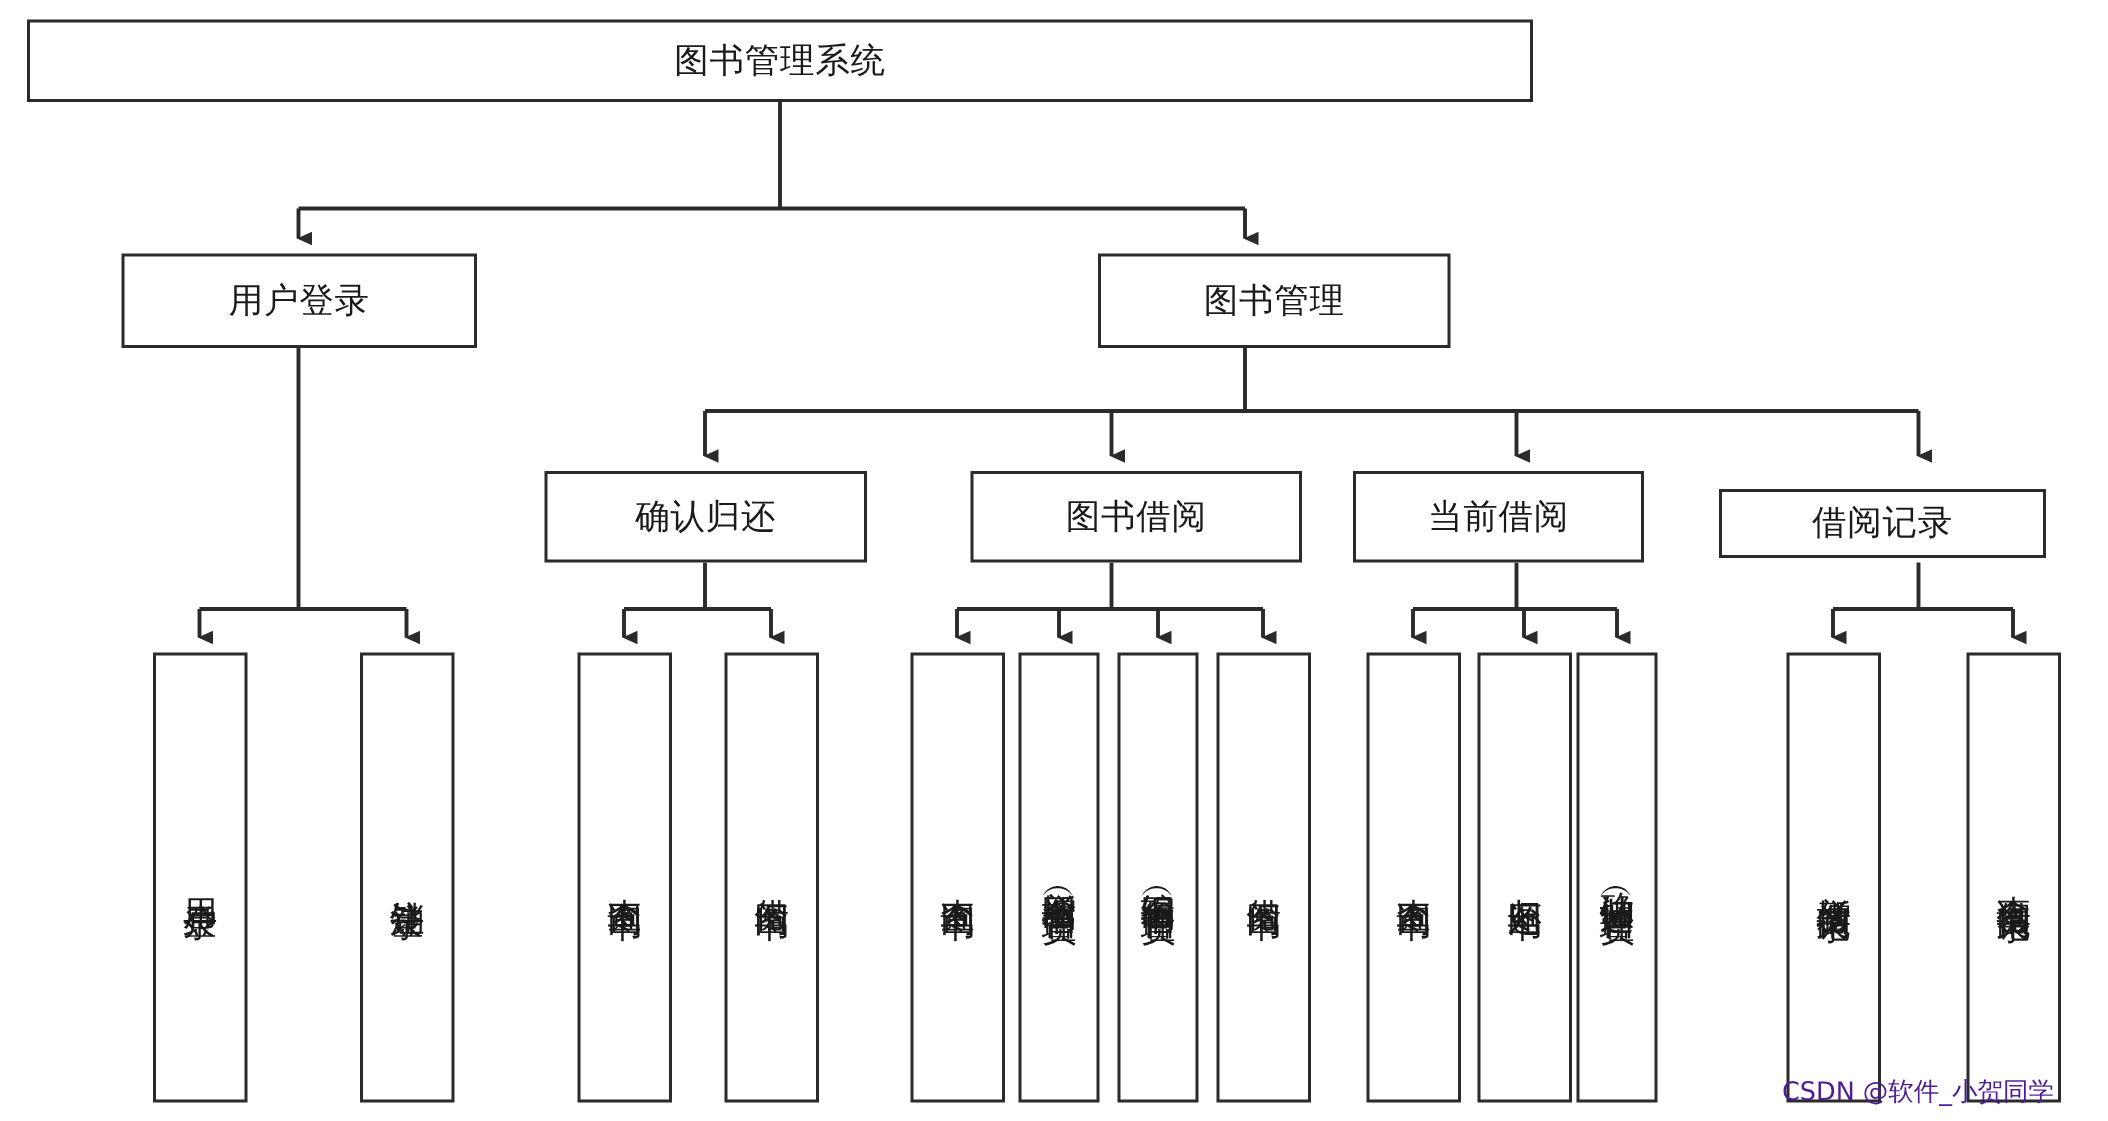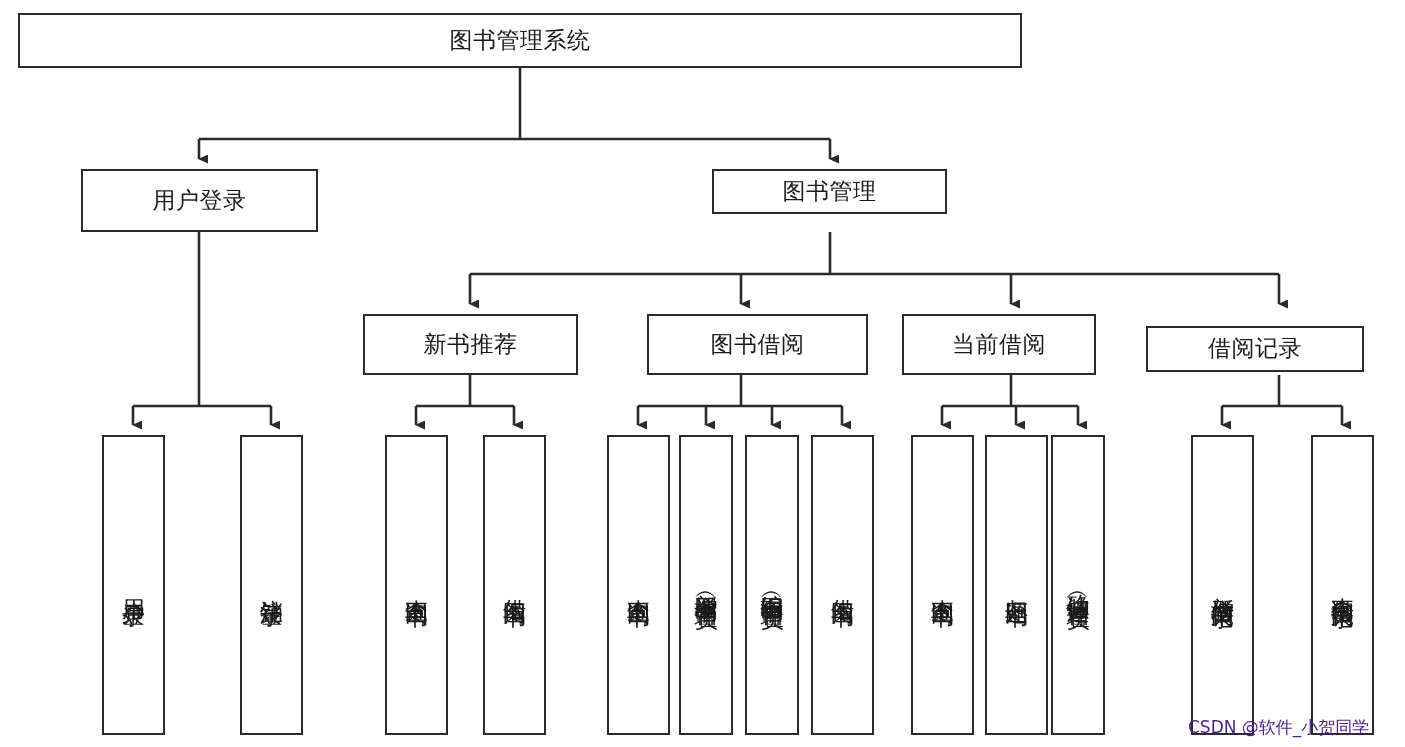--- a/index.html
+++ b/index.html
@@ -133,26 +133,26 @@
     </g>
   </svg>
 
   <div class="node root horiz" style="left:18px; top:13px; width:1004px; height:55px;">
     <span class="label">图书管理系统</span>
   </div>
 
   <div class="node horiz" style="left:81px; top:169px; width:237px; height:63px;">
     <span class="label">用户登录</span>
   </div>
-  <div class="node horiz" style="left:712px; top:169px; width:235px; height:45px;">
+  <div class="node horiz" style="left:732px; top:169px; width:235px; height:63px;">
     <span class="label">图书管理</span>
   </div>
 
   <div class="node horiz" style="left:363px; top:314px; width:215px; height:61px;">
-    <span class="label">新书推荐</span>
+    <span class="label">确认归还</span>
   </div>
   <div class="node horiz" style="left:631px; top:314px; width:221px; height:61px;margin-left:16px;">
     <span class="label">图书借阅</span>
   </div>
   <div class="node horiz" style="left:902px; top:314px; width:194px; height:61px;">
     <span class="label">当前借阅</span>
   </div>
   <div class="node horiz" style="left:1146px; top:314px; width:218px; height:46px;margin-top:12px;">
     <span class="label">借阅记录</span>
   </div>

